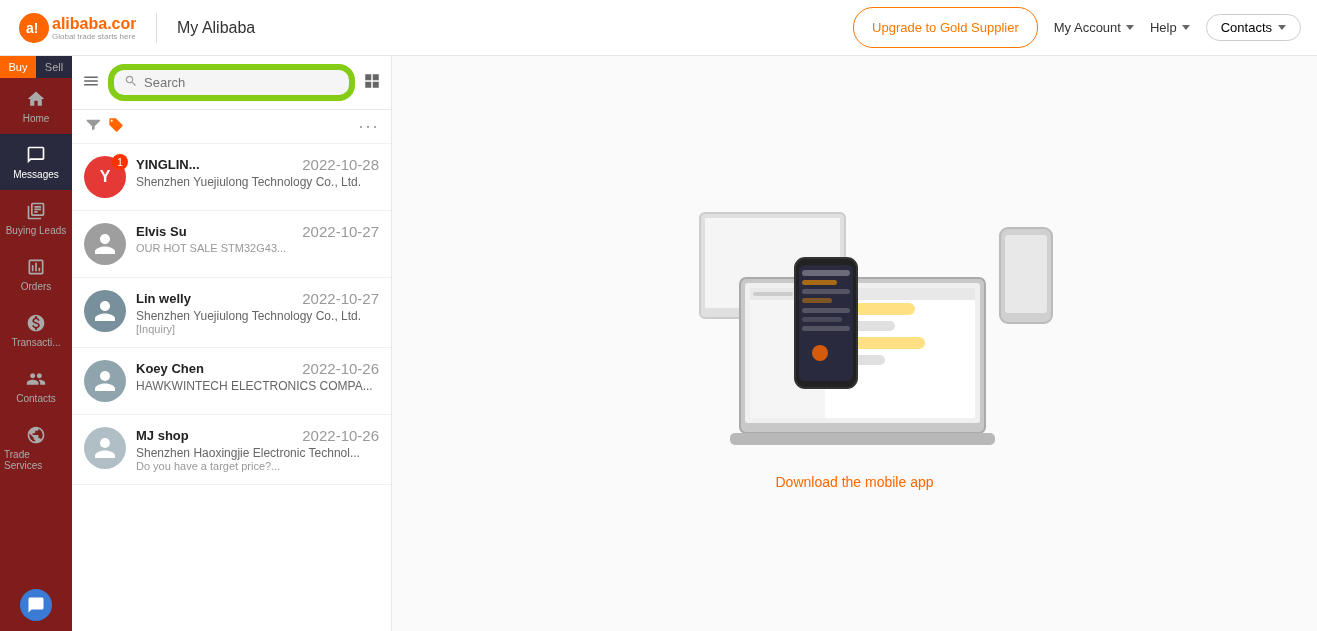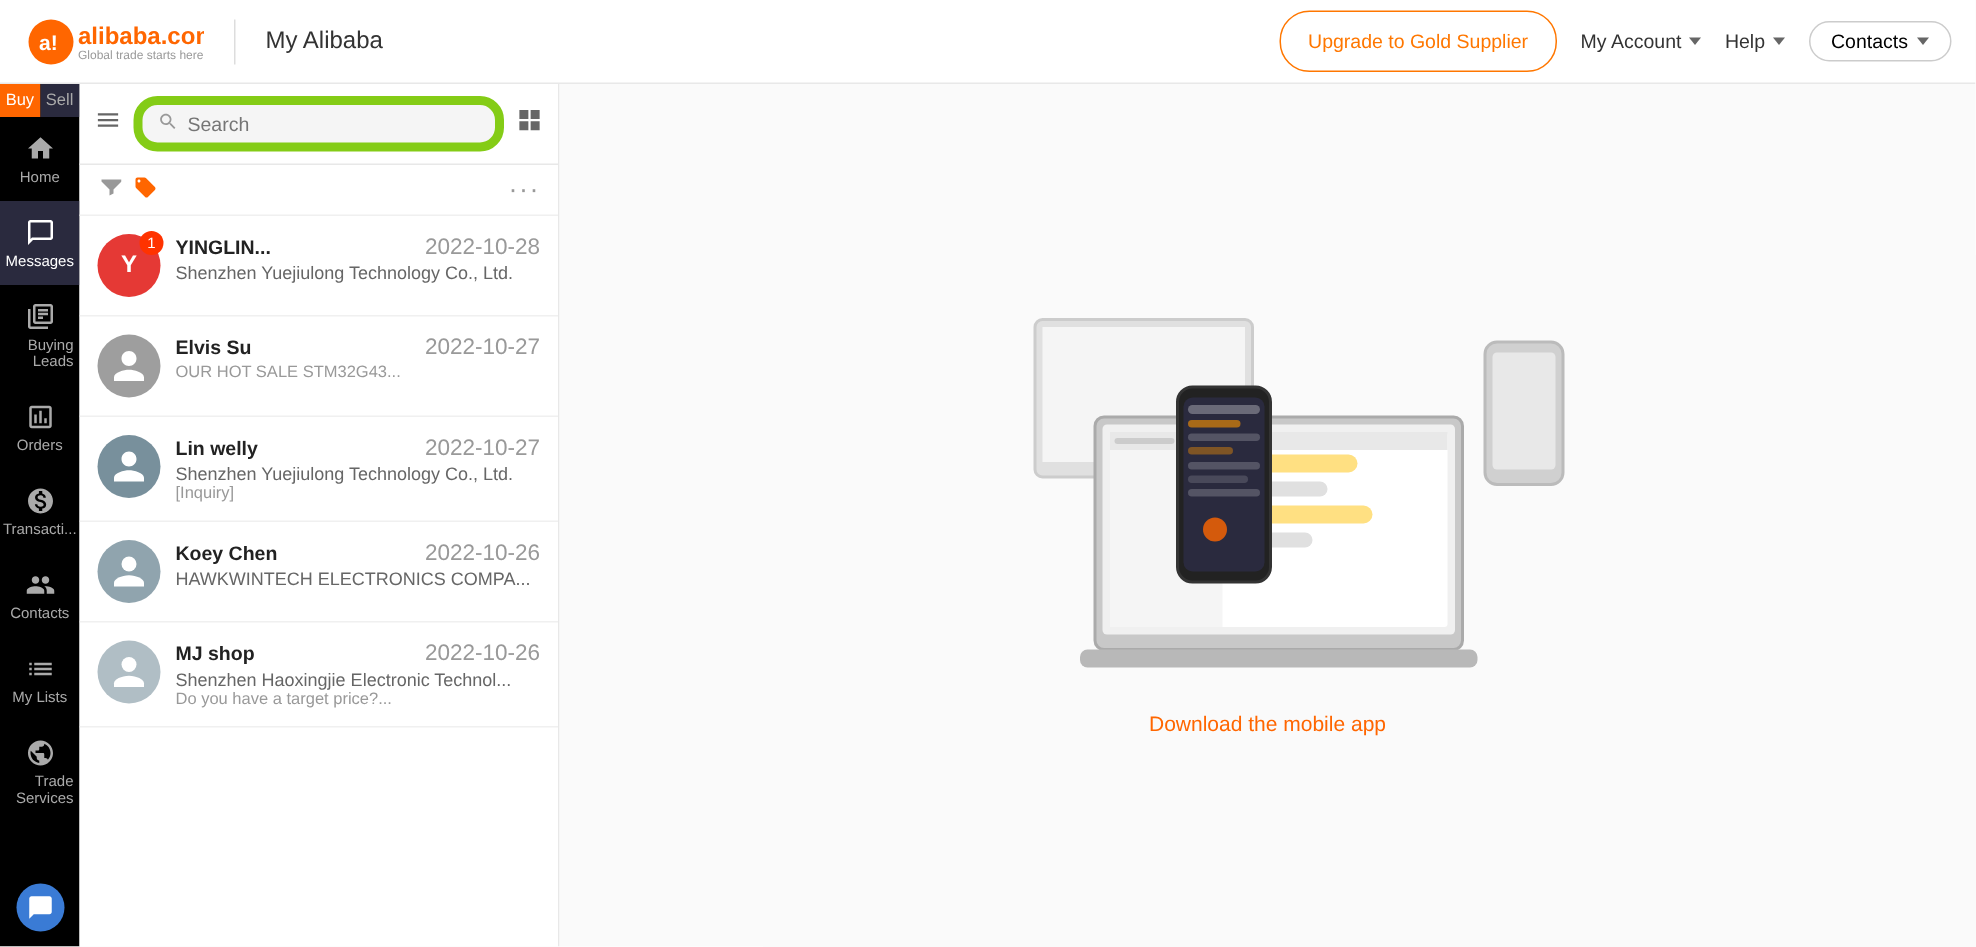--- a/index.html
+++ b/index.html
@@ -67,22 +67,22 @@
     }
 
     
     .main-layout {
       display: flex;
       height: calc(631px - 56px);
     }
 
     
     .sidebar {
-      width: 53px;
-      background: #000000;
+      width: 72px;
+      background: #7f1d1d;
       display: flex;
       flex-direction: column;
       align-items: center;
       padding-top: 0;
     }
     .sidebar-buy-sell {
       display: flex;
       width: 100%;
     }
     .sidebar-buy {
@@ -105,21 +105,21 @@
     }
     .sidebar-item {
       display: flex;
       flex-direction: column;
       align-items: center;
       padding: 10px 4px;
       cursor: pointer;
       color: #aaa;
       font-size: 10px;
       width: 100%;
-      text-align: right;
+      text-align: left;
       gap: 3px;
     }
     .sidebar-item.active {
       background: #2a2a3e;
       color: #fff;
     }
     .sidebar-icon {
       width: 22px;
       height: 22px;
       display: flex;
@@ -392,28 +392,20 @@
 
     <div class="sidebar-item">
       <div class="sidebar-icon">
         <svg width="20" height="20" viewBox="0 0 24 24">
             <path d="M16 11c1.66 0 2.99-1.34 2.99-3S17.66 5 16 5c-1.66 0-3 1.34-3 3s1.34 3 3 3zm-8 0c1.66 0 2.99-1.34 2.99-3S9.66 5 8 5C6.34 5 5 6.34 5 8s1.34 3 3 3zm0 2c-2.33 0-7 1.17-7 3.5V19h14v-2.5c0-2.33-4.67-3.5-7-3.5zm8 0c-.29 0-.62.02-.97.05 1.16.84 1.97 1.97 1.97 3.45V19h6v-2.5c0-2.33-4.67-3.5-7-3.5z" fill="currentColor"></path>
           </svg>
       </div>
       <span>Contacts</span>
     </div>
 
-    <div class="sidebar-item">
-      <div class="sidebar-icon">
-        <svg width="20" height="20" viewBox="0 0 24 24">
-            <path d="M3 13h2v-2H3v2zm0 4h2v-2H3v2zm0-8h2V7H3v2zm4 4h14v-2H7v2zm0 4h14v-2H7v2zM7 7v2h14V7H7z" fill="currentColor"></path>
-          </svg>
-      </div>
-      <span>My Lists</span>
-    </div>
 
     <div class="sidebar-item">
       <div class="sidebar-icon">
         <svg width="20" height="20" viewBox="0 0 24 24">
             <path d="M12 2C6.48 2 2 6.48 2 12s4.48 10 10 10 10-4.48 10-10S17.52 2 12 2zm-1 17.93c-3.95-.49-7-3.85-7-7.93 0-.62.08-1.21.21-1.79L9 15v1c0 1.1.9 2 2 2v1.93zm6.9-2.54c-.26-.81-1-1.39-1.9-1.39h-1v-3c0-.55-.45-1-1-1H8v-2h2c.55 0 1-.45 1-1V7h2c1.1 0 2-.9 2-2v-.41c2.93 1.19 5 4.06 5 7.41 0 2.08-.8 3.97-2.1 5.39z" fill="currentColor"></path>
           </svg>
       </div>
       <span>Trade Services</span>
     </div>
 

